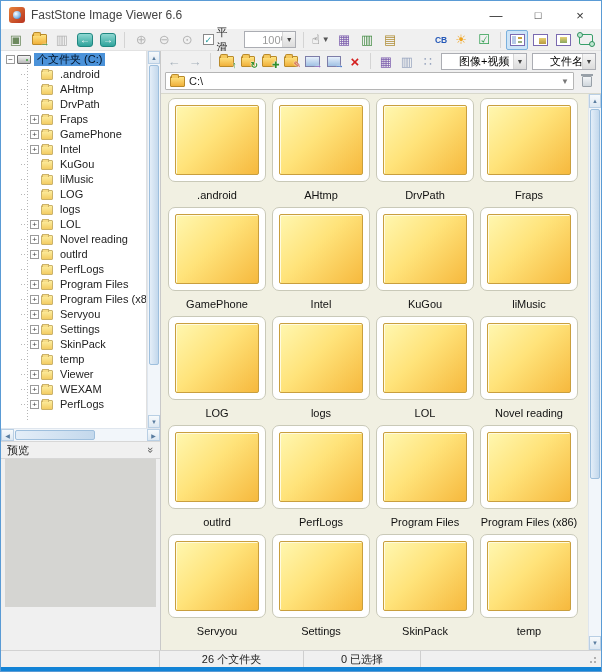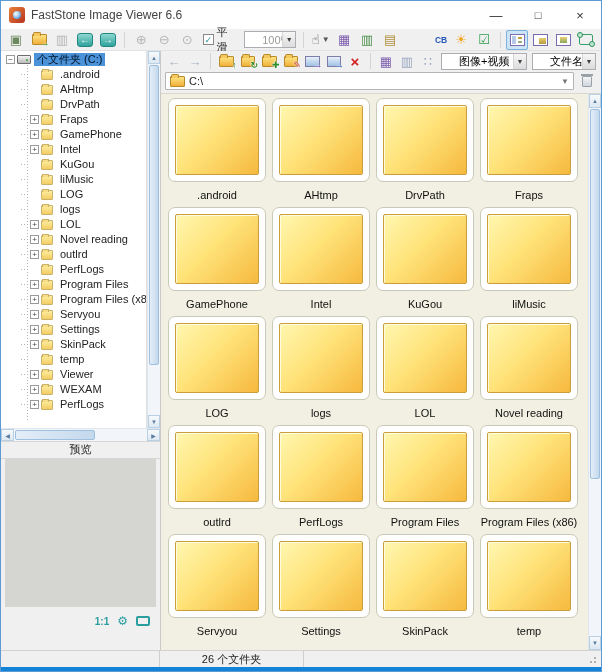--- a/index.html
+++ b/index.html
@@ -92,21 +92,21 @@
 
   
   .sb-track{background:#f2f6fa;position:absolute;}
   .sb-btn{background:linear-gradient(#f7fafc,#dde8f2);border:1px solid #b9cfe4;display:flex;
     align-items:center;justify-content:center;font-size:6px;color:#5a7da0;position:absolute;}
   .sb-thumb{background:linear-gradient(90deg,#e4eef8,#c3d8ec);border:1px solid #9ebfdd;border-radius:2px;position:absolute;}
   .tree-vscroll{top:0;right:0;width:13px;height:377px;border-left:1px solid #dfe6ee;}
   .tree-hscroll{top:377px;left:0;right:0;height:13px;border-top:1px solid #dfe6ee;}
 
   .preview-header{position:absolute;top:390px;left:0;right:0;height:18px;background:#f0f0f0;
-    border-top:1px solid #d7d7d7;border-bottom:1px solid #d7d7d7;display:flex;align-items:center;padding:0 6px;flex-direction:column;}
+    border-top:1px solid #d7d7d7;border-bottom:1px solid #d7d7d7;display:flex;align-items:center;padding:0 6px;}
   .preview-title{font-size:11px;color:#222;flex:1;}
   .collapse-chevron{font-size:11px;color:#555;transform:rotate(90deg);}
   .preview-box{position:absolute;top:408px;left:4px;right:4px;height:148px;background:#d5d5d2;}
   .preview-footer{position:absolute;top:558px;left:0;right:0;height:24px;display:flex;align-items:center;
     justify-content:flex-end;gap:8px;padding:0 10px;background:#f0f0f0;}
   .pf-ratio{font-size:10px;font-weight:bold;color:#2a9d9f;}
   .pf-gear{font-size:12px;color:#2a9d9f;line-height:1;}
   .pf-marq{width:14px;height:10px;border:2px solid #2a9d9f;border-radius:2px;}
 
   
@@ -415,25 +415,20 @@
       <div class="sb-track tree-hscroll">
         <div class="sb-btn" style="left:0;top:0;bottom:0;width:13px;">◀</div>
         <div class="sb-thumb" style="left:14px;top:1px;bottom:1px;width:80px;"></div>
         <div class="sb-btn" style="right:0;top:0;bottom:0;width:13px;">▶</div>
       </div>
       <div class="preview-header">
         <span class="preview-title">预览</span>
         <span class="collapse-chevron">»</span>
       </div>
       <div class="preview-box"></div>
-      <div class="preview-footer">
-        <span class="pf-ratio">1:1</span>
-        <span class="pf-gear">⚙</span>
-        <span class="pf-marq"></span>
-      </div>
     </div>
 
     <div class="main">
       <div class="toolbar2" id="toolbar2">
           <div class="tb-btn">
             <span class="g" style="color: rgb(168, 178, 188);">←</span>
           </div>
           <div class="tb-btn">
             <span class="g" style="color: rgb(168, 178, 188);">→</span>
           </div>
@@ -628,18 +623,19 @@
           <div class="sb-thumb" style="top:15px;left:1px;right:1px;height:370px;"></div>
           <div class="sb-btn" style="bottom:0;left:0;right:0;height:14px;">▼</div>
         </div>
       </div>
     </div>
   </div>
 
   <div class="statusbar" id="statusbar">
       <div class="status-seg" style="width: 159px;"></div>
       <div class="status-seg" style="width: 144px;">26 个文件夹</div>
+      <div class="status-seg" style="width: 117px;">0 已选择</div>
       <div class="status-seg" style="flex: 1 1 auto; justify-content: flex-end;">
         <div class="resize-grip"></div>
       </div>
     </div>
   <div class="bottom-strip"></div>
 </div>
 
 </body></html>

